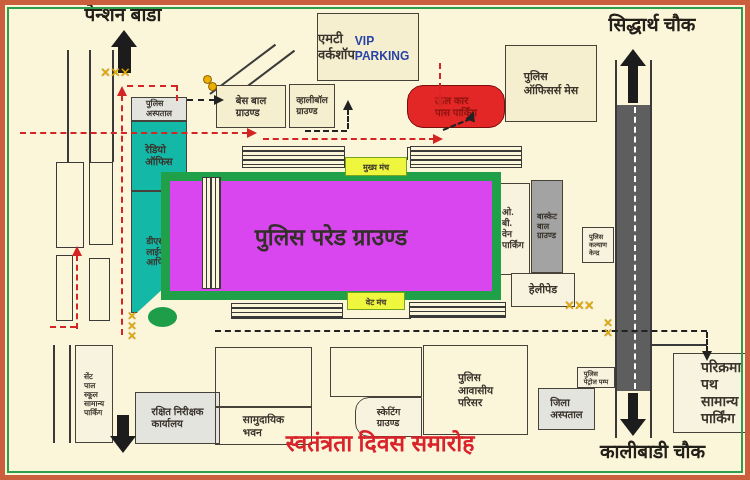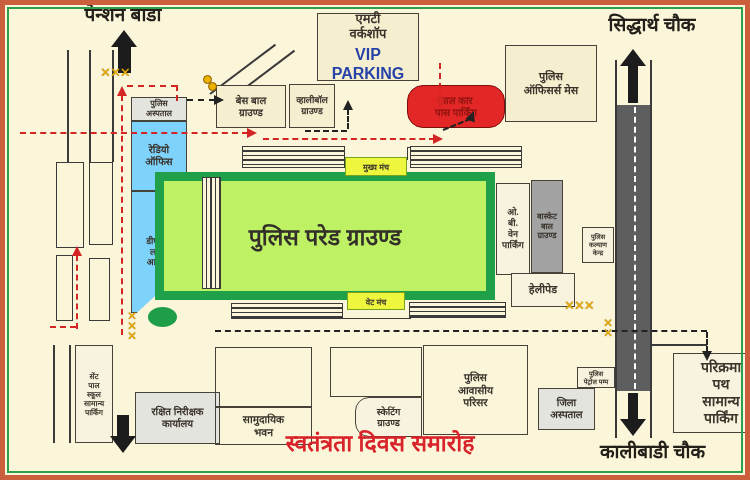--- a/index.html
+++ b/index.html
@@ -2,30 +2,30 @@
 <html><head>
 <meta charset="utf-8">
 <style>
   html,body{margin:0;padding:0;background:#fff;}
   .map{position:relative;width:750px;height:480px;box-sizing:border-box;
        background:#fbf5da;border:5px solid #cb5f3d;overflow:hidden;
        font-family:"Liberation Sans","DejaVu Sans",sans-serif;}
   .inner-border{position:absolute;inset:2px;border:2.5px solid #2f9e4c;pointer-events:none;z-index:9;}
   .lbl{position:absolute;font-weight:bold;color:#23201a;text-align:center;z-index:6;line-height:1.1;}
   .b{position:absolute;border:1.5px solid #46423a;background:#f6efcf;display:flex;
-     flex-direction:column;align-items:center;justify-content:center;text-align:center;
+     flex-direction:row;align-items:center;justify-content:center;
      white-space:pre-line;font-size:10px;line-height:1.2;color:#3a342c;font-weight:bold;z-index:2;box-sizing:border-box;}
   .gray{background:#e4e4de;}
-  .ggreen{background:#7dd3fc;}
+  .ggreen{background:#14b8a6;}
   .lgreen{background:#a3a3a3;}
   .white{background:#f8f3de;}
   .clear{background:transparent;}
   .redbox{background:#e32726;color:#8f1410;border-color:#7a0f0c;border-radius:16px;}
-  .parade{position:absolute;left:150px;top:167px;width:340px;height:128px;box-sizing:border-box;
-     border:9px solid #21a04a;background:#bef264;display:flex;align-items:center;justify-content:center;
+  .parade{position:absolute;left:156px;top:167px;width:340px;height:128px;box-sizing:border-box;
+     border:9px solid #21a04a;background:#d946ef;display:flex;align-items:center;justify-content:center;
      font-size:23px;font-weight:bold;color:#33302a;z-index:2;text-align:center;}
   .stagelbl{position:absolute;background:#eef63e;border:1.5px solid #76a41c;font-size:8px;font-weight:bold;
      color:#3a342c;display:flex;align-items:center;justify-content:center;z-index:5;box-sizing:border-box;text-align:center;}
   .stand{position:absolute;border:1.5px solid #3a3a3a;z-index:2;box-sizing:border-box;
      background:repeating-linear-gradient(180deg,#fbf5da 0 3px,#3a3a3a 3px 4.5px);}
   .stand-v{background:repeating-linear-gradient(90deg,#fbf5da 0 3px,#3a3a3a 3px 4.5px);}
   .line{position:absolute;background:#3a3a3a;z-index:1;}
   .blk{position:absolute;border:1.5px solid #3a3a3a;background:transparent;z-index:1;box-sizing:border-box;}
   .road{position:absolute;left:612px;top:100px;width:33px;height:286px;background:#5e5e5e;z-index:1;}
   .road-center{position:absolute;left:50%;top:2px;bottom:2px;border-left:2.5px dashed #ffffff;}
@@ -42,21 +42,21 @@
   .ah.u-red{border-left:5px solid transparent;border-right:5px solid transparent;border-bottom:10px solid #d42525;}
   .ah.d-red{border-left:5px solid transparent;border-right:5px solid transparent;border-top:10px solid #d42525;}
   .ah.r-blk{border-top:5px solid transparent;border-bottom:5px solid transparent;border-left:10px solid #222;}
   .ah.u-blk{border-left:5px solid transparent;border-right:5px solid transparent;border-bottom:10px solid #222;}
   .ah.d-blk{border-left:5px solid transparent;border-right:5px solid transparent;border-top:10px solid #222;}
   .x{position:absolute;color:#eab000;font-weight:900;font-size:13px;letter-spacing:-1px;
      text-shadow:0 0 1px #7a4e00;z-index:5;white-space:pre-line;line-height:0.85;}
   .bead{position:absolute;width:7px;height:7px;border-radius:50%;background:#eab000;border:1px solid #8a5a00;z-index:5;}
   .ellipse{position:absolute;left:143px;top:302px;width:29px;height:20px;border-radius:50%;background:#1f9e4a;z-index:3;}
   .bracket{position:absolute;border:1.5px solid #3a3a3a;background:transparent;z-index:2;box-sizing:border-box;}
-  .vip{color:#2743a8;font-size:16px;margin-top:3px;}
+  .vip{color:#2743a8;font-size:12px;margin-top:3px;}
   .mt{font-size:13px;}
   .title-red{color:#d8232a;}
 </style>
 </head>
 <body>
 
 <div class="map">
   <div class="inner-border"></div>
 
   <div class="lbl" style="left:48px;top:0;width:140px;font-size:19px;">पेन्शन बाडा</div>

